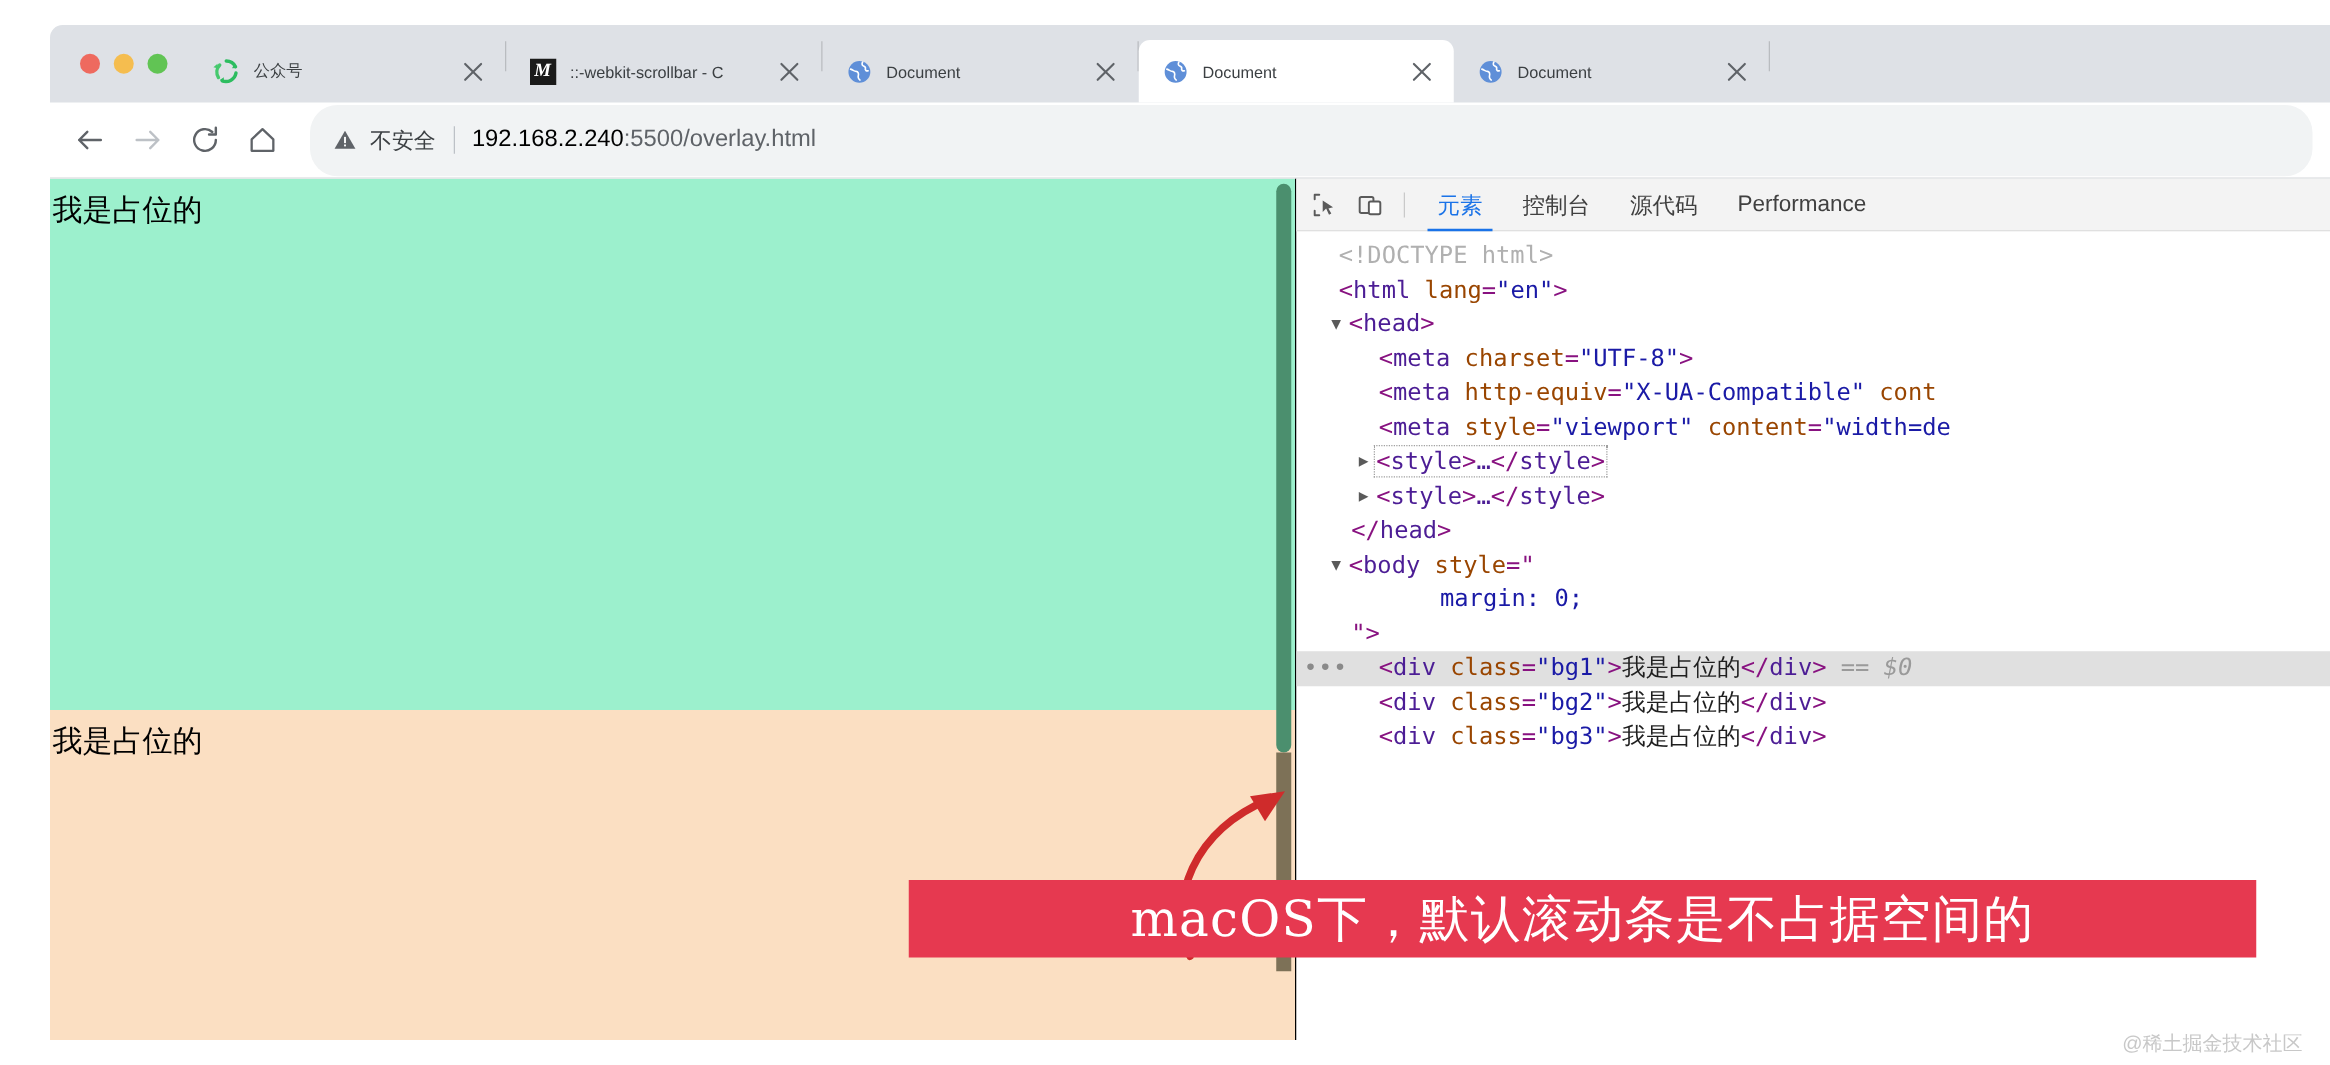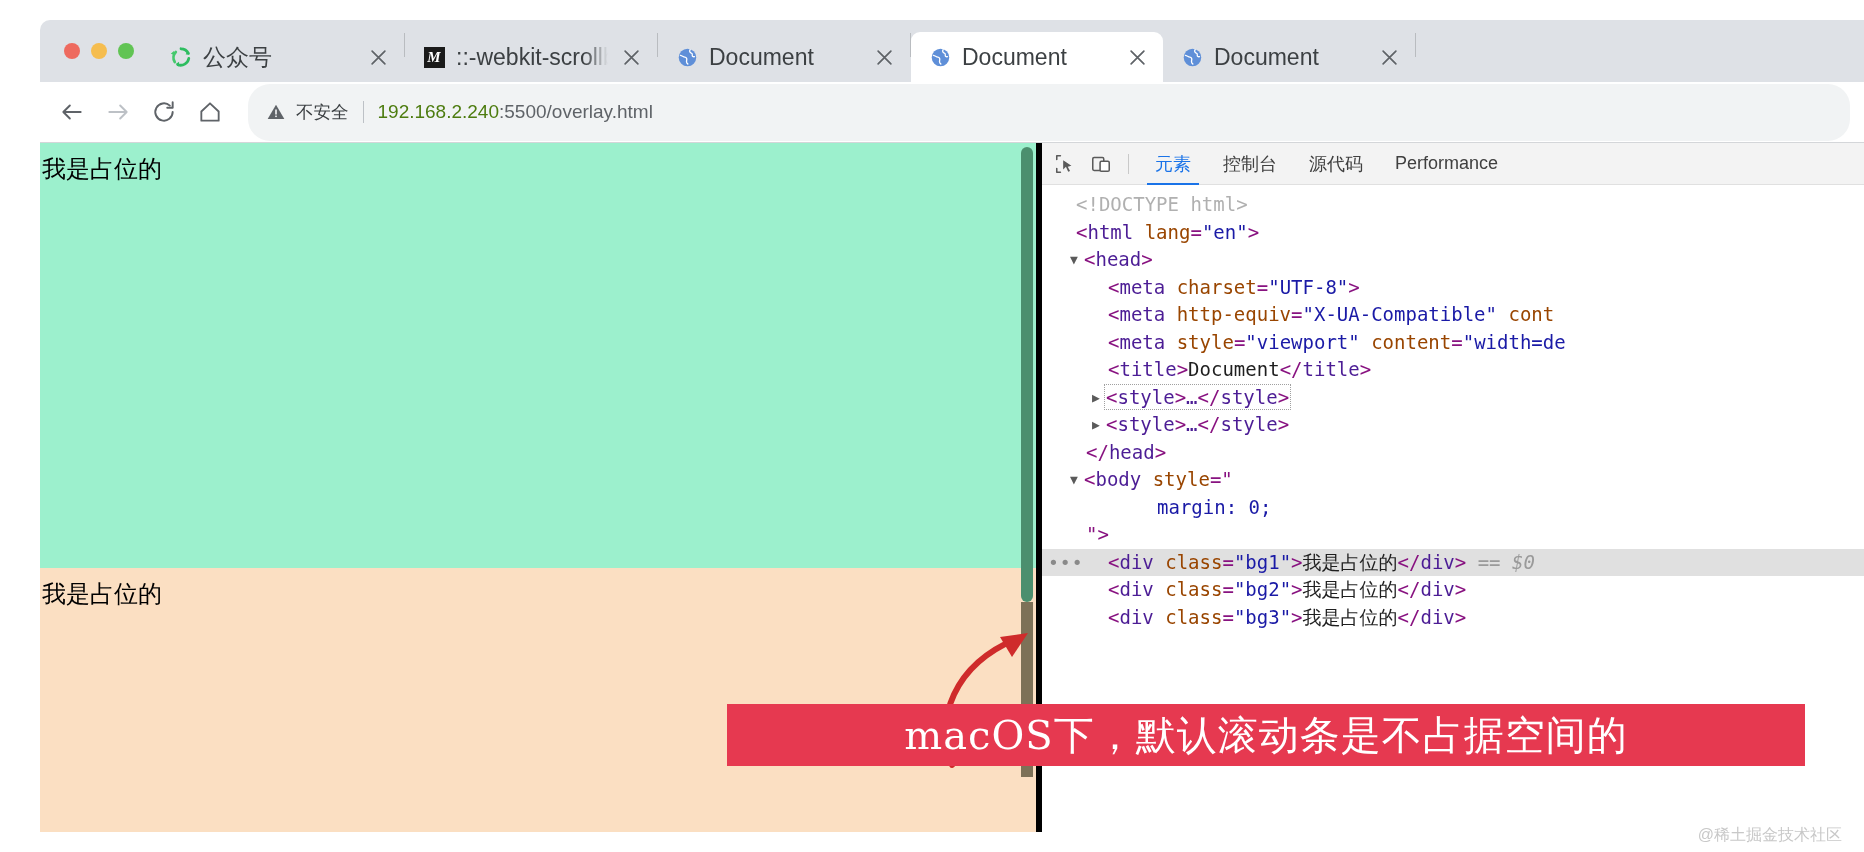--- a/index.html
+++ b/index.html
@@ -68,21 +68,21 @@
   .tab.active { background: #ffffff; }
   .tab .favicon {
     width: 22px; height: 22px; flex: 0 0 22px;
     display: flex; align-items: center; justify-content: center;
   }
   .tab .tab-title {
     flex: 1 1 auto;
     min-width: 0;
     white-space: nowrap;
     overflow: hidden;
-    font-size: 23px;
+    font-size: 13px;
     color: #3c4043;
     -webkit-mask-image: linear-gradient(to right, #000 85%, transparent 100%);
             mask-image: linear-gradient(to right, #000 85%, transparent 100%);
   }
   .tab .tab-close {
     flex: 0 0 24px;
     width: 24px; height: 24px;
     display: flex; align-items: center; justify-content: center;
     color: #5f6368;
   }
@@ -145,21 +145,21 @@
   .omnibox .vbar {
     width: 1px; height: 22px; background: #bdc1c6;
     margin: 0 4px;
   }
   .omnibox .url {
     font-size: 19px;
     color: #202124;
     white-space: nowrap;
     overflow: hidden;
   }
-  .omnibox .url .host { color: #4d7c0f; }
+  .omnibox .url .host { color: #000000; }
   .omnibox .url .rest { color: #5f6368; }
 
   
   .viewport {
     position: relative;
     display: flex;
     height: 690px;
     background: #fff;
     border-top: 1px solid #d4d6d9;
   }
@@ -208,21 +208,21 @@
     width: 12px;
     height: 175px;
     background: #7d7157;
   }
 
   
   .devtools {
     flex: 1;
     height: 690px;
     background: #ffffff;
-    border-left: 6px solid #000000;
+    border-left: 1px solid #000000;
     display: flex;
     flex-direction: column;
     overflow: hidden;
   }
   .dt-toolbar {
     height: 42px;
     background: #f3f3f3;
     border-bottom: 1px solid #e0e0e0;
     display: flex;
     align-items: center;
@@ -531,21 +531,20 @@
           </div>
         </div>
 
         <div class="dt-dom" id="dom-tree">
             <div class="dom-row ind0"><span><span class="c-doctype">&lt;!DOCTYPE html&gt;</span></span></div>
             <div class="dom-row ind0"><span><span class="c-punct">&lt;</span><span class="c-tag">html</span><span class=""> </span><span class="c-attr">lang</span><span class="c-punct">=</span><span class="c-val">"en"</span><span class="c-punct">&gt;</span></span></div>
             <div class="dom-row ind1"><span class="tw open"></span><span><span class="c-punct">&lt;</span><span class="c-tag">head</span><span class="c-punct">&gt;</span></span></div>
             <div class="dom-row ind2"><span><span class="c-punct">&lt;</span><span class="c-tag">meta</span><span class=""> </span><span class="c-attr">charset</span><span class="c-punct">=</span><span class="c-val">"UTF-8"</span><span class="c-punct">&gt;</span></span></div>
             <div class="dom-row ind2"><span><span class="c-punct">&lt;</span><span class="c-tag">meta</span><span class=""> </span><span class="c-attr">http-equiv</span><span class="c-punct">=</span><span class="c-val">"X-UA-Compatible"</span><span class=""> </span><span class="c-attr">cont</span></span></div>
             <div class="dom-row ind2"><span><span class="c-punct">&lt;</span><span class="c-tag">meta</span><span class=""> </span><span class="c-attr">style</span><span class="c-punct">=</span><span class="c-val">"viewport"</span><span class=""> </span><span class="c-attr">content</span><span class="c-punct">=</span><span class="c-val">"width=de</span></span></div>
-            <div class="dom-row ind2"><span><span class="c-punct">&lt;</span><span class="c-tag">title</span><span class="c-punct">&gt;</span><span class="c-text">Document</span><span class="c-punct">&lt;/</span><span class="c-tag">title</span><span class="c-punct">&gt;</span></span></div>
             <div class="dom-row ind2"><span class="tw closed"></span><span class="style-sel"><span class="c-punct">&lt;</span><span class="c-tag">style</span><span class="c-punct">&gt;</span><span class="c-tag">…</span><span class="c-punct">&lt;/</span><span class="c-tag">style</span><span class="c-punct">&gt;</span></span></div>
             <div class="dom-row ind2"><span class="tw closed"></span><span><span class="c-punct">&lt;</span><span class="c-tag">style</span><span class="c-punct">&gt;</span><span class="c-tag">…</span><span class="c-punct">&lt;/</span><span class="c-tag">style</span><span class="c-punct">&gt;</span></span></div>
             <div class="dom-row ind1"><span><span class="c-punct">&lt;/</span><span class="c-tag">head</span><span class="c-punct">&gt;</span></span></div>
             <div class="dom-row ind1"><span class="tw open"></span><span><span class="c-punct">&lt;</span><span class="c-tag">body</span><span class=""> </span><span class="c-attr">style</span><span class="c-punct">="</span></span></div>
             <div class="dom-row ind3"><span><span class="c-val">margin: 0;</span></span></div>
             <div class="dom-row ind1"><span><span class="c-punct">"&gt;</span></span></div>
             <div class="dom-row ind2 selected"><span class="ellip">•••</span><span><span class="c-punct">&lt;</span><span class="c-tag">div</span><span class=""> </span><span class="c-attr">class</span><span class="c-punct">=</span><span class="c-val">"bg1"</span><span class="c-punct">&gt;</span><span class="c-text">我是占位的</span><span class="c-punct">&lt;/</span><span class="c-tag">div</span><span class="c-punct">&gt;</span><span class="c-gray"> == $0</span></span></div>
             <div class="dom-row ind2"><span><span class="c-punct">&lt;</span><span class="c-tag">div</span><span class=""> </span><span class="c-attr">class</span><span class="c-punct">=</span><span class="c-val">"bg2"</span><span class="c-punct">&gt;</span><span class="c-text">我是占位的</span><span class="c-punct">&lt;/</span><span class="c-tag">div</span><span class="c-punct">&gt;</span></span></div>
             <div class="dom-row ind2"><span><span class="c-punct">&lt;</span><span class="c-tag">div</span><span class=""> </span><span class="c-attr">class</span><span class="c-punct">=</span><span class="c-val">"bg3"</span><span class="c-punct">&gt;</span><span class="c-text">我是占位的</span><span class="c-punct">&lt;/</span><span class="c-tag">div</span><span class="c-punct">&gt;</span></span></div>
           </div>

